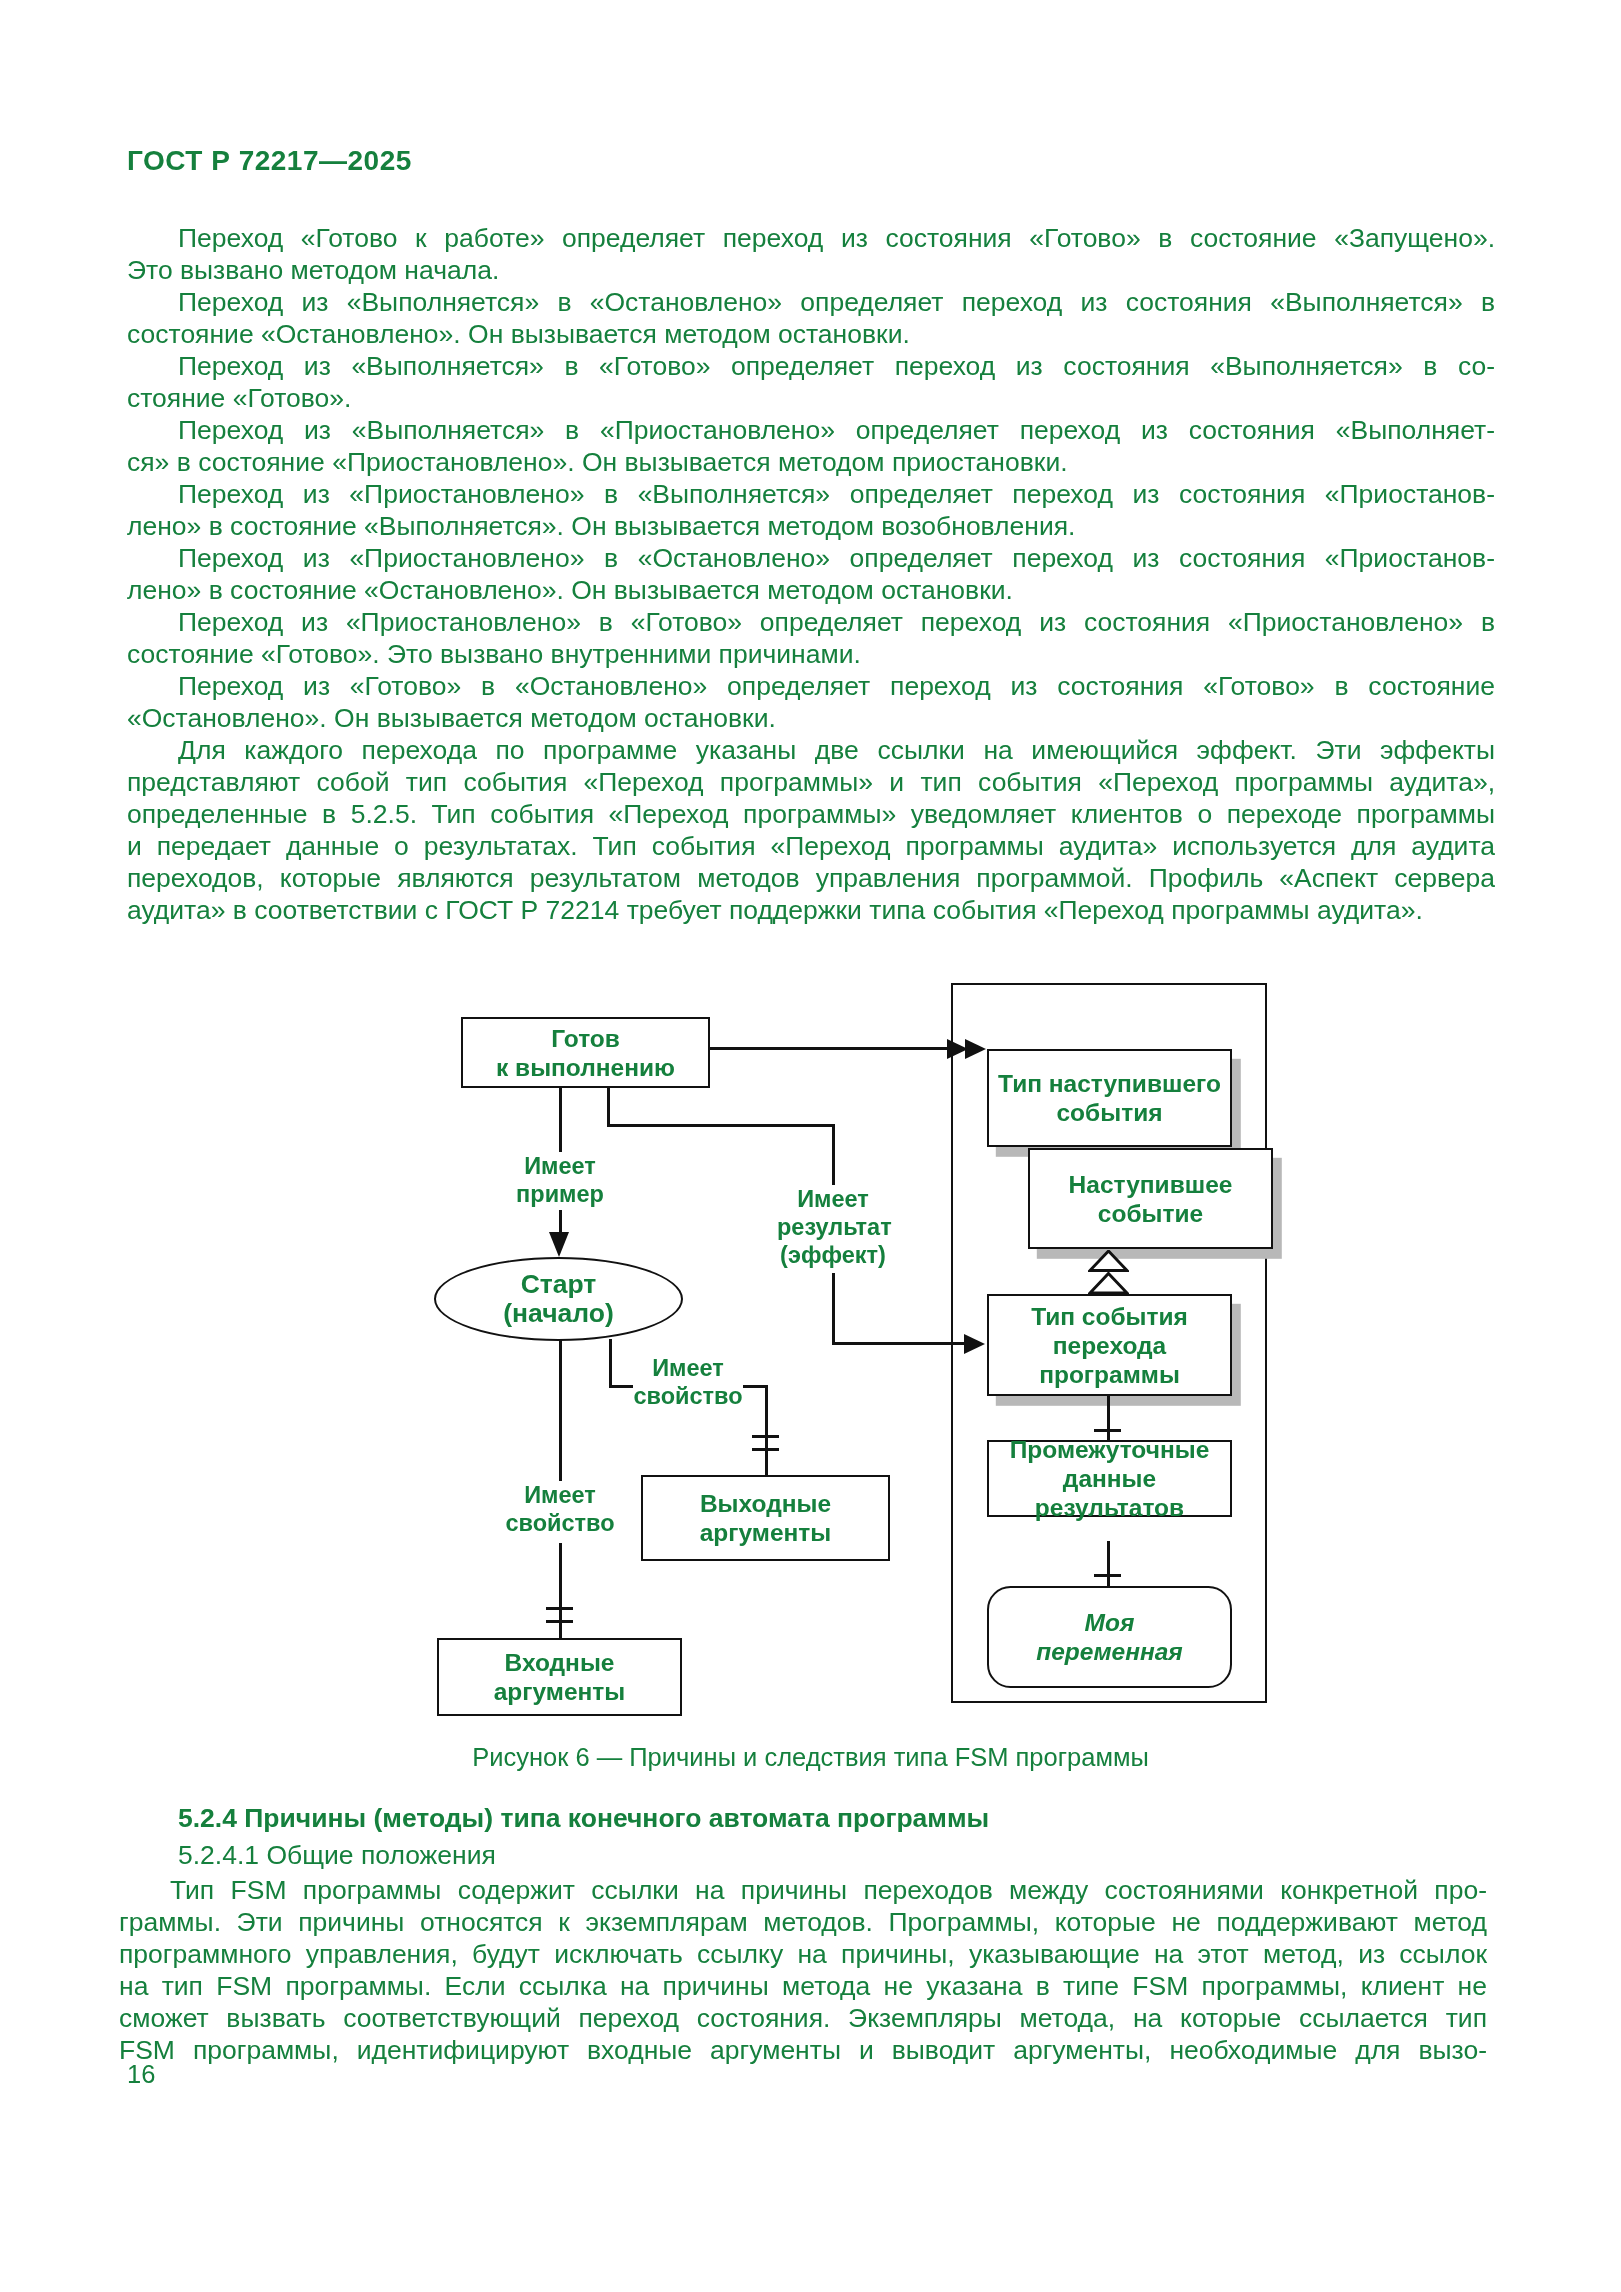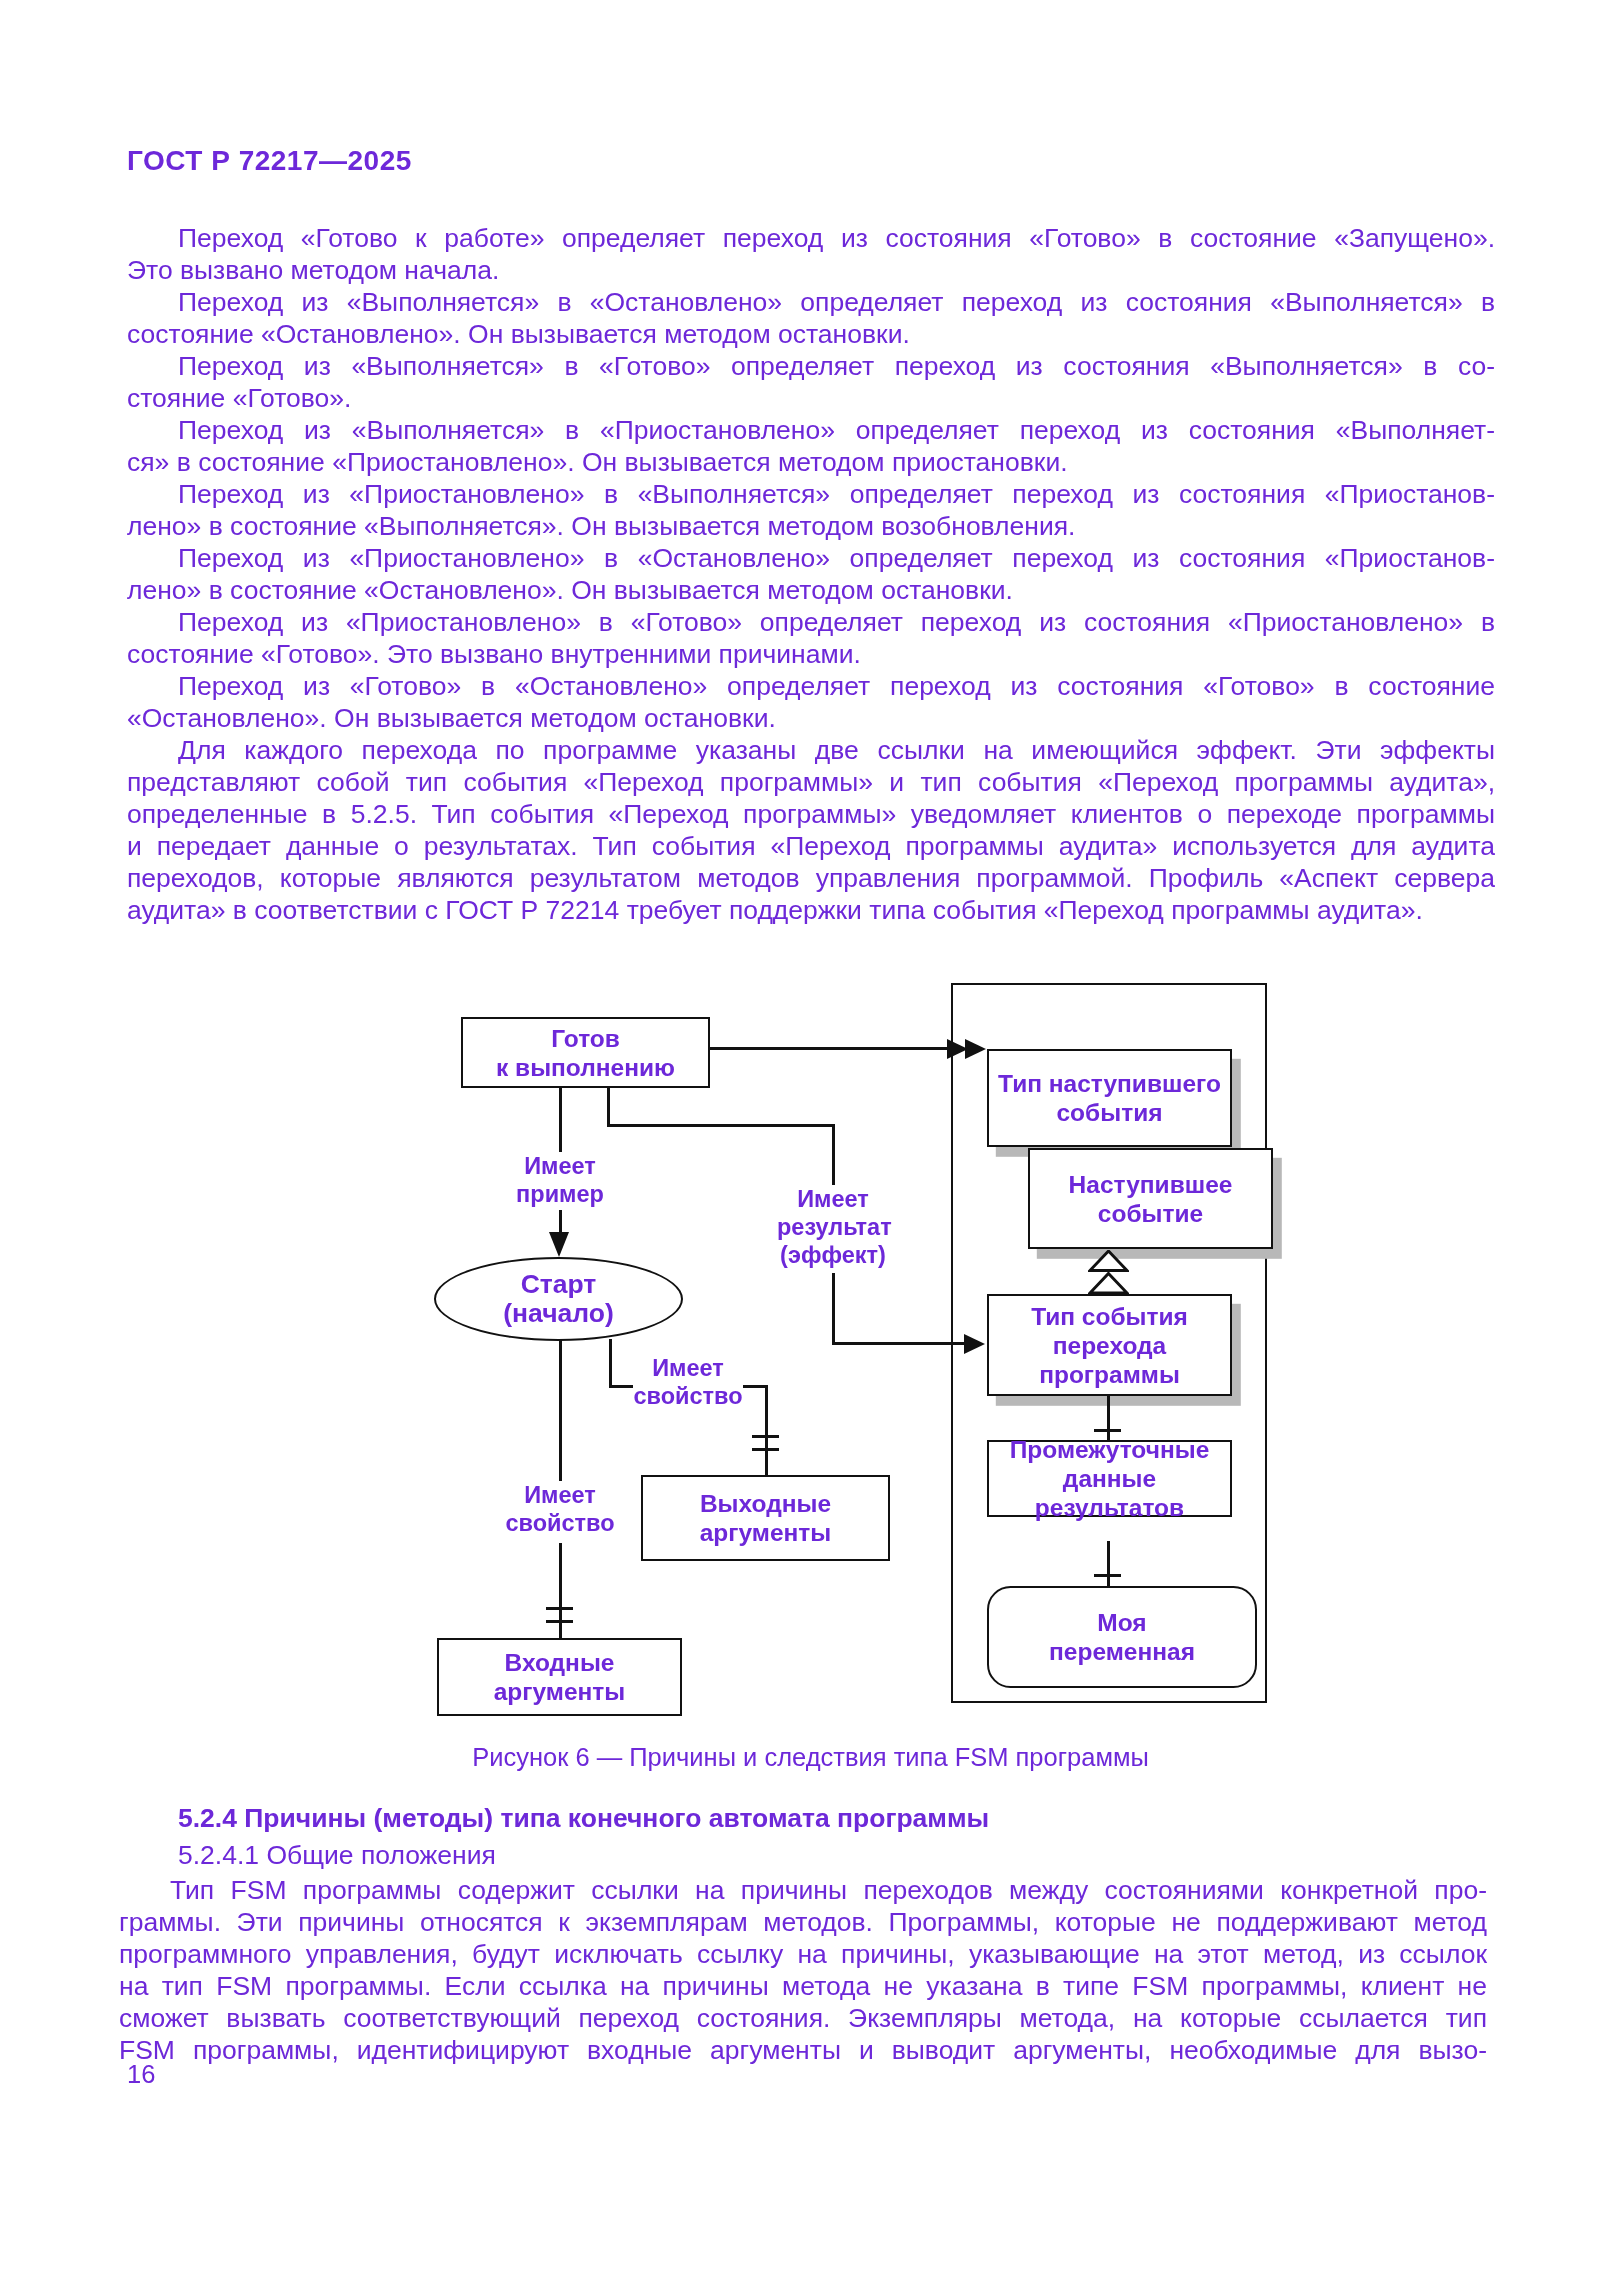--- a/index.html
+++ b/index.html
@@ -1,21 +1,21 @@
 <!DOCTYPE html>
 <html><head>
 <meta charset="utf-8">
 <style>
   html,body{margin:0;padding:0;background:#e8e8e8;}
   #page{
     position:relative;
     width:1621px;height:2293px;
     background:#ffffff;
     font-family:"Liberation Sans", sans-serif;
-    color:#6d28d9;
+    color:#15803d;
     overflow:hidden;
   }
   
   #doc-header{
     position:absolute;left:127px;top:145px;
     font-size:28px;font-weight:bold;letter-spacing:0.5px;
   }
   #body-text{
     position:absolute;left:127px;top:222px;width:1368px;
     font-size:26.5px;line-height:32px;
@@ -118,21 +118,21 @@
     <div class="node shadowed" style="left:987px;top:37px;width:245px;height:98px;margin-top:47px;">Тип наступившего
 события</div>
     <div class="node shadowed" style="left:987px;top:183px;width:245px;height:101px;margin-left:41px;">Наступившее
 событие</div>
     <div class="node shadowed" style="left:987px;top:329px;width:245px;height:102px;">Тип события
 перехода
 программы</div>
     <div class="node" style="left:987px;top:475px;width:245px;height:77px;">Промежуточные
 данные
 результатов</div>
-    <div class="node rounded" style="left:987px;top:621px;width:270px;height:102px;">Моя
+    <div class="node rounded" style="left:987px;top:621px;width:245px;height:102px;font-style:italic;">Моя
 переменная</div>
 
     <svg class="gen-arrow" style="left:1088px;top:285px;" width="41" height="45" viewBox="0 0 42 46">
       <polygon points="21,1 40,21 2,21" fill="#fff" stroke="#111" stroke-width="3"></polygon>
       <polygon points="21,24 40,44 2,44" fill="#fff" stroke="#111" stroke-width="3"></polygon>
     </svg>
 
     <div class="vline" style="left:1107px;top:431px;height:44px;"></div>
     <div class="tick" style="left:1094px;top:464px;"></div>
     <div class="vline" style="left:1107px;top:576px;height:45px;"></div>

